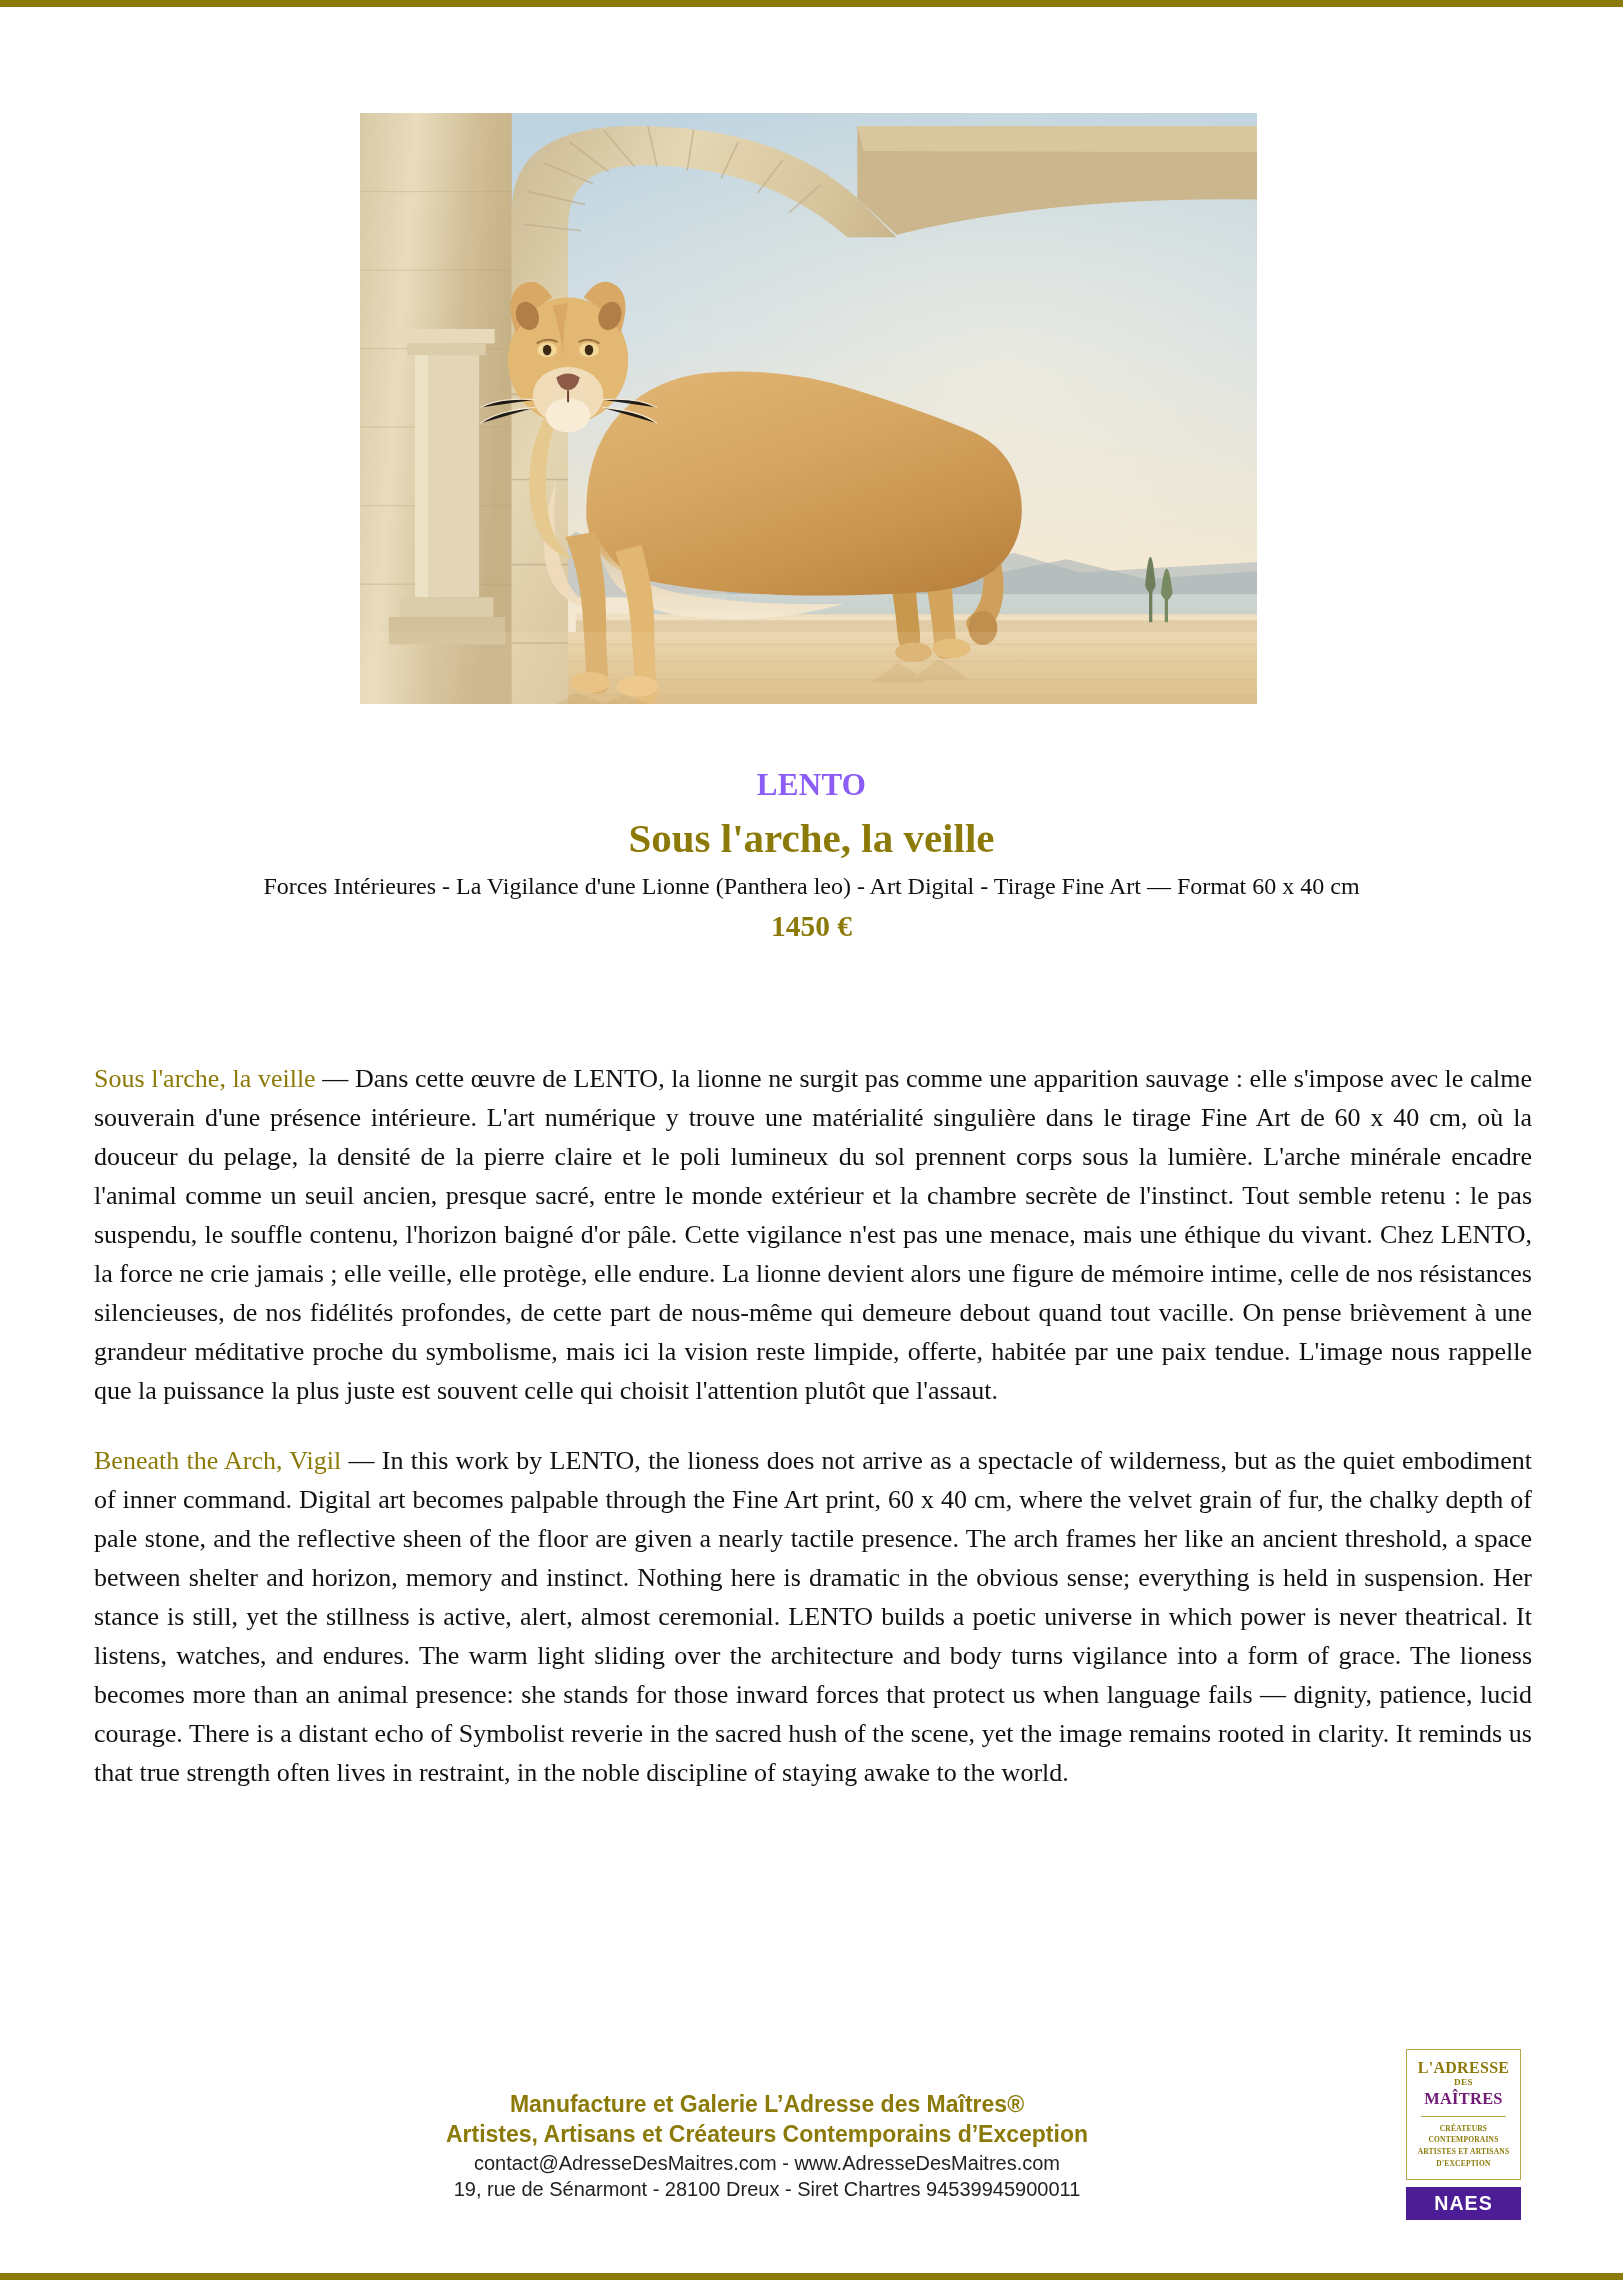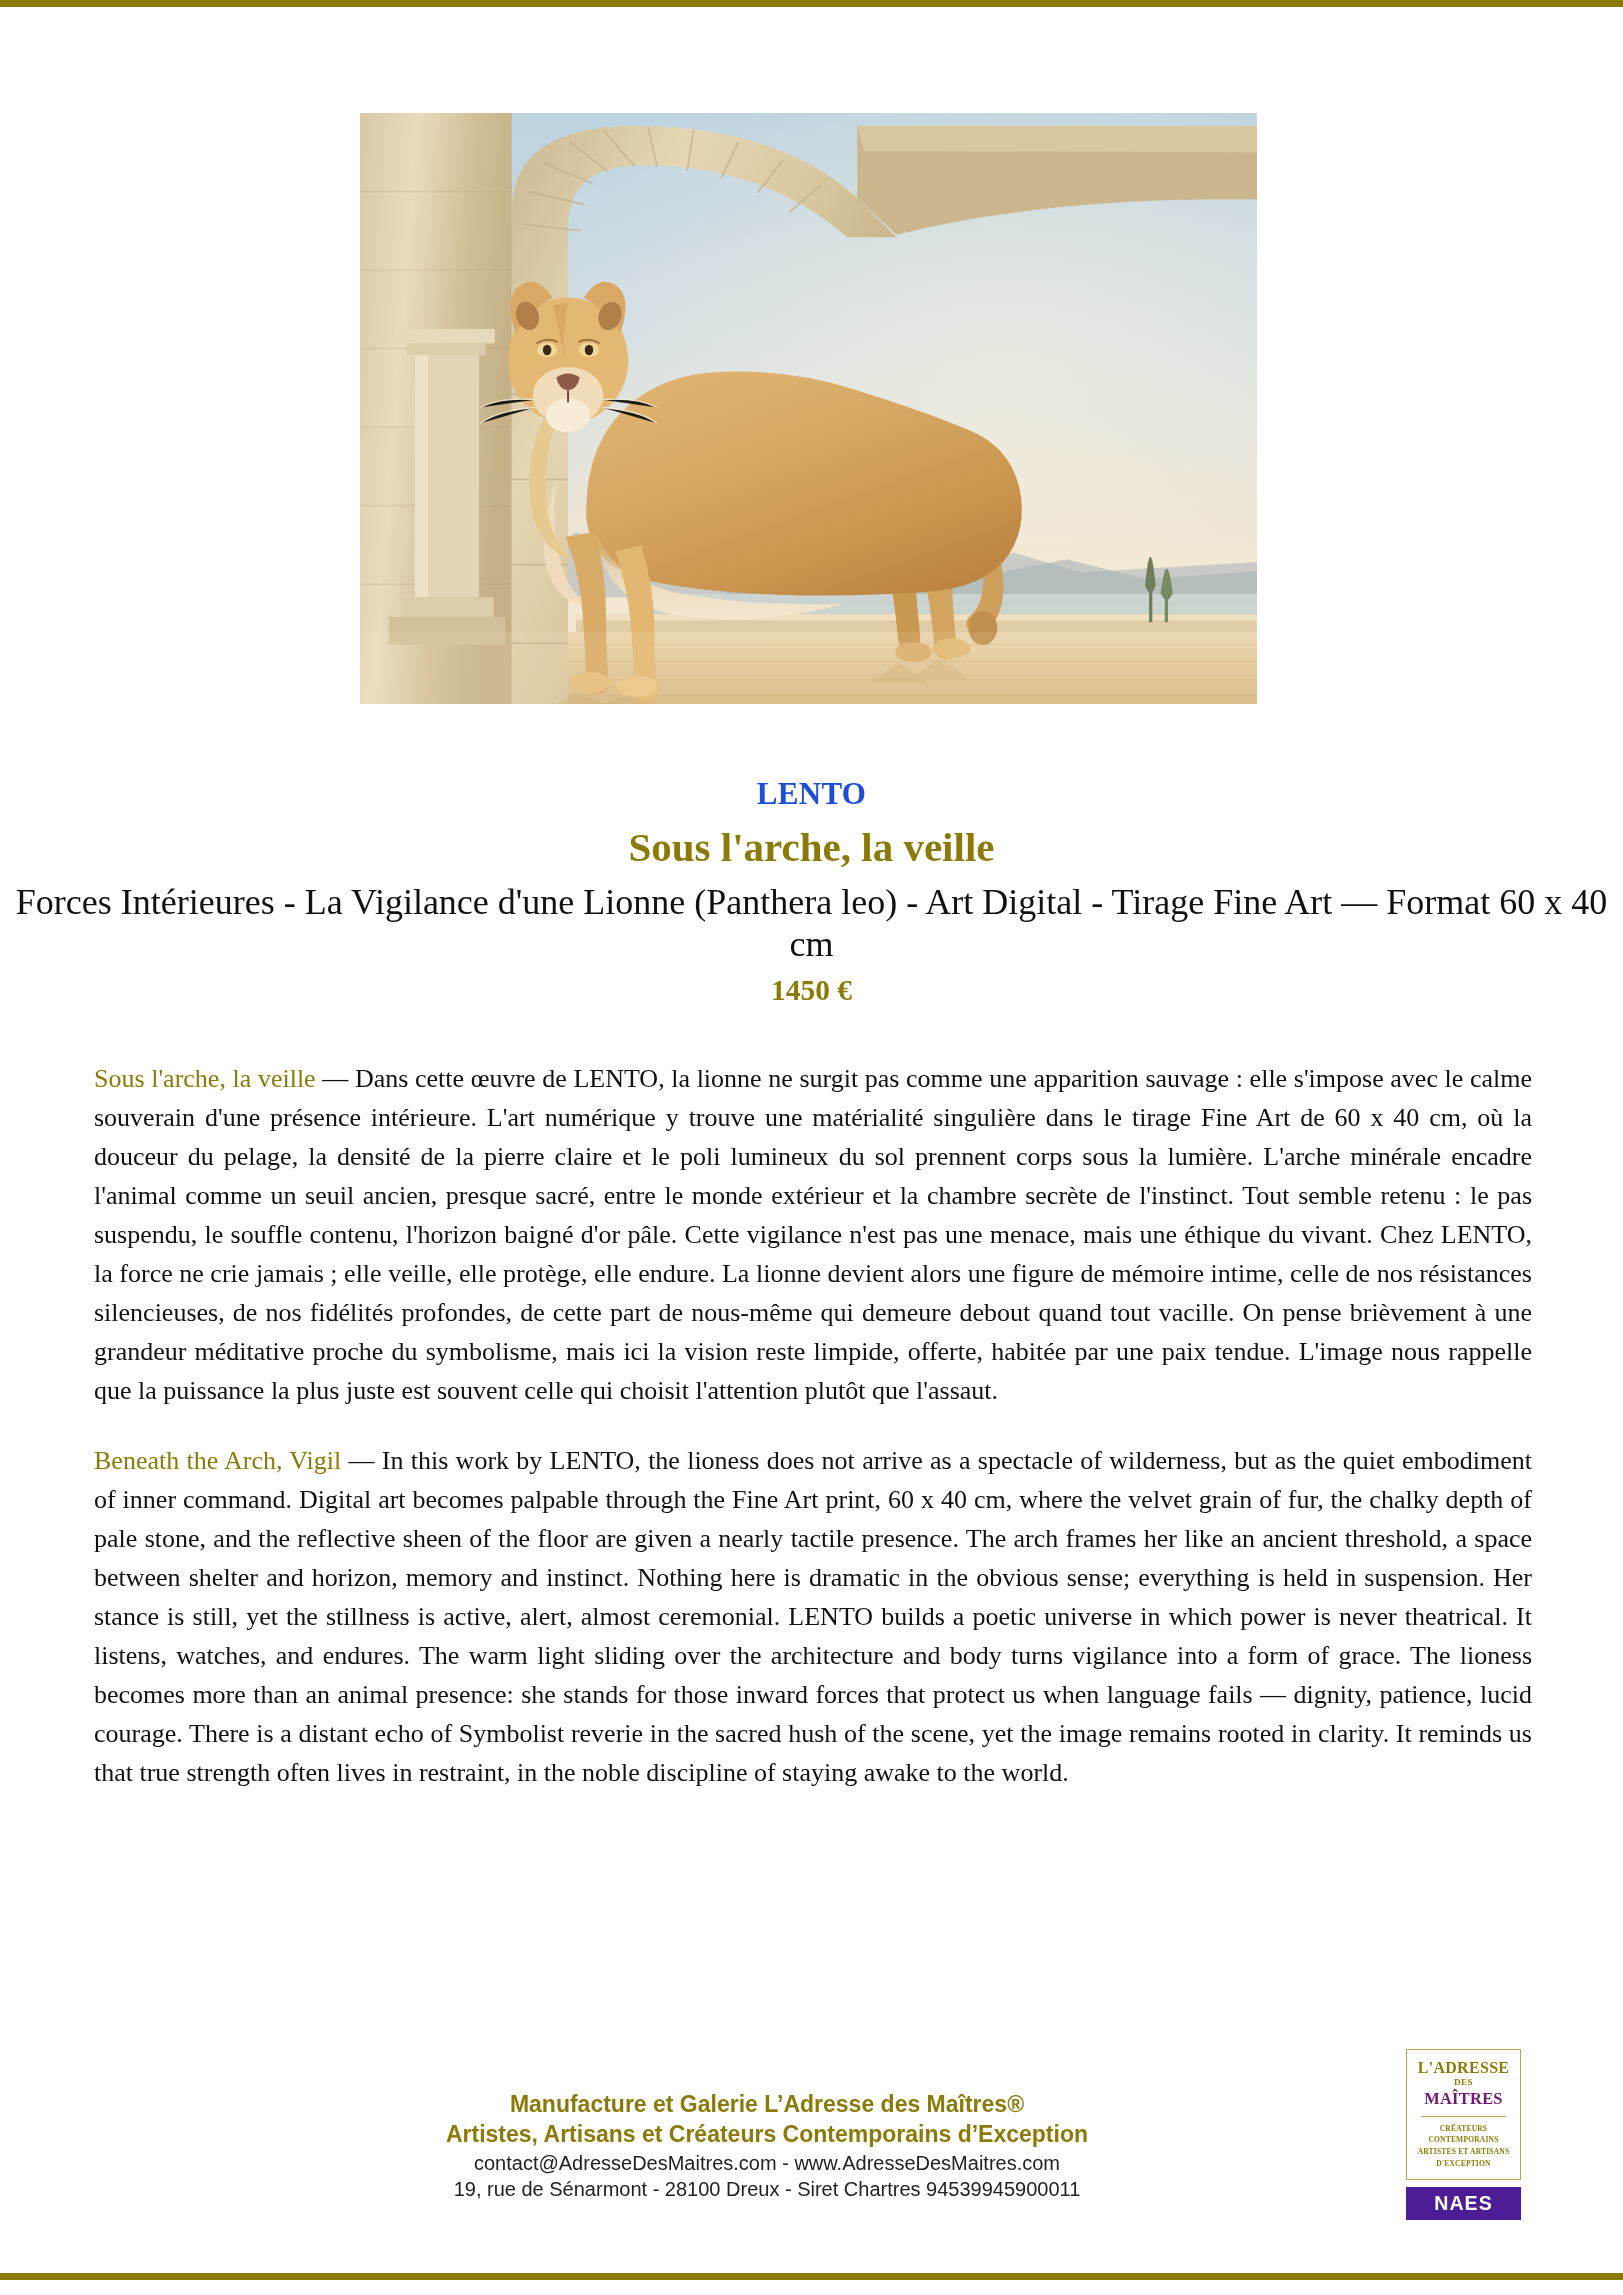--- a/index.html
+++ b/index.html
@@ -46,36 +46,36 @@
     position: absolute;
     left: 0;
     top: 769px;
     width: 1623px;
     text-align: center;
   }
   .artist-name {
     font-family: "Liberation Serif", serif;
     font-weight: bold;
     font-size: 31px;
-    color: #1d4ed8;
+    color: #8b5cf6;
     letter-spacing: 0.3px;
     line-height: 1.05;
-    margin: 9px;
+    margin: 0;
   }
   .artwork-title {
     font-family: "Liberation Serif", serif;
     font-weight: bold;
     font-size: 41px;
     color: #8c7a08;
     line-height: 1.08;
     margin: 14.4px 0 0 0;
   }
   .artwork-subtitle {
     font-family: "Liberation Serif", serif;
-    font-size: 36px;
+    font-size: 24px;
     color: #111111;
     line-height: 1.15;
     margin: 13px 0 0 0;
   }
   .artwork-price {
     font-family: "Liberation Serif", serif;
     font-weight: bold;
     font-size: 29.4px;
     color: #8c7a08;
     line-height: 1.1;

